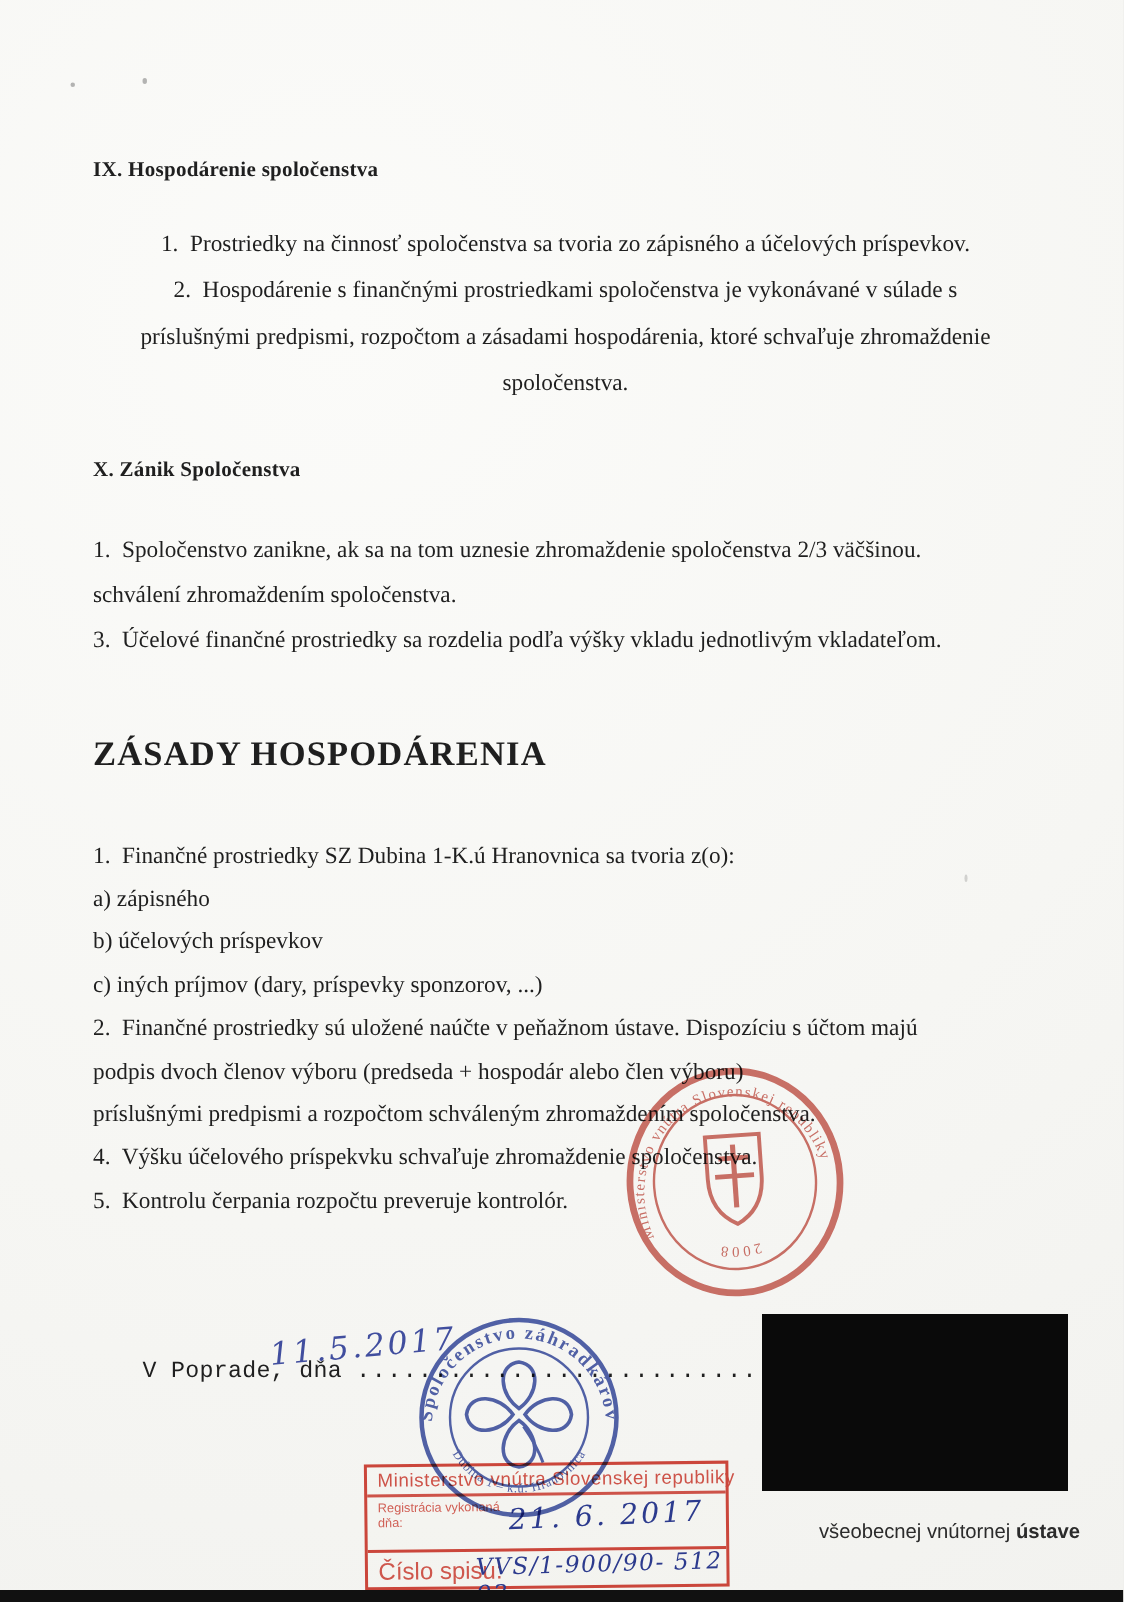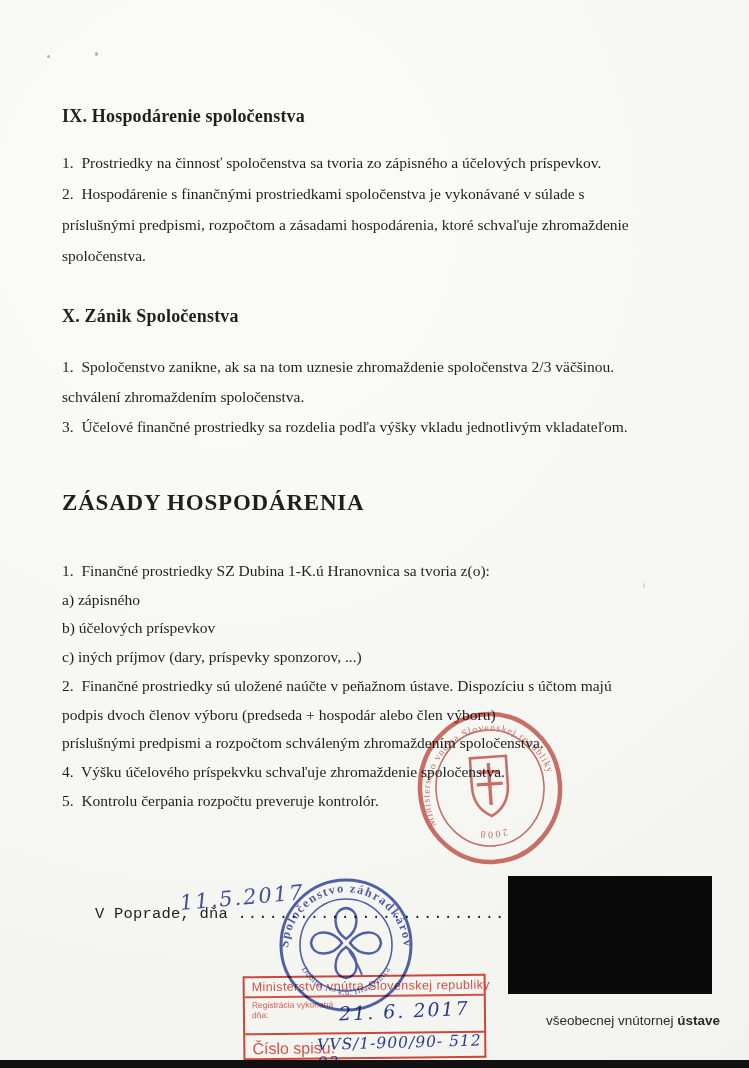--- a/index.html
+++ b/index.html
@@ -12,21 +12,21 @@
     color:#1f1f1f;
   }
   .abs{position:absolute;}
   .side-code{
     position:absolute;left:1px;top:4px;
     transform:rotate(90deg);transform-origin:0 0;
     font-family:"Liberation Sans", sans-serif;
     font-size:11px;letter-spacing:1.2px;color:#3c3c3c;white-space:nowrap;
   }
   .speck{position:absolute;background:#7a7a7a;border-radius:50%;opacity:.55;}
-  .h-sec{font-weight:bold;font-size:18px;letter-spacing:.2px;}
+  .h-sec{font-weight:bold;font-size:14px;letter-spacing:.2px;}
   .h-big{font-weight:bold;font-size:23px;letter-spacing:.8px;}
   .body-lines{width:630px;font-size:15.5px;}
   .body-lines .line{white-space:pre-wrap;}
   .lh31 .line{line-height:31px;}
   .lh30 .line{line-height:30px;}
   .lh287 .line{line-height:28.7px;}
   .footer-line{font-size:15.5px;letter-spacing:.2px;}
   .dots{letter-spacing:1px;}
   .handwriting{
     font-family:"DejaVu Serif", serif;font-style:italic;
@@ -71,21 +71,21 @@
 
 <div class="page">
 
   <div class="side-code">90620220858 DP DSPU AOMV SR</div>
 
   <div class="speck" style="left:47px;top:55px;width:3px;height:3px;"></div>
   <div class="speck" style="left:95px;top:52px;width:3px;height:4px;"></div>
   <div class="speck" style="left:643px;top:583px;width:2px;height:5px;opacity:.3;"></div>
 
   <div class="abs h-sec" style="left:62px;top:106px;">IX. Hospodárenie spoločenstva</div>
-  <div class="abs body-lines lh31" style="left:62px;top:147px;">
+  <div class="abs body-lines lh31" style="left:62px;top:147px;text-align:center;">
       <div class="line">1.  Prostriedky na činnosť spoločenstva sa tvoria zo zápisného a účelových príspevkov.</div>
       <div class="line">2.  Hospodárenie s finančnými prostriedkami spoločenstva je vykonávané v súlade s</div>
       <div class="line">príslušnými predpismi, rozpočtom a zásadami hospodárenia, ktoré schvaľuje zhromaždenie</div>
       <div class="line">spoločenstva.</div>
     </div>
 
   <div class="abs h-sec" style="left:62px;top:306px;">X. Zánik Spoločenstva</div>
   <div class="abs body-lines lh30" style="left:62px;top:352px;">
       <div class="line">1.  Spoločenstvo zanikne, ak sa na tom uznesie zhromaždenie spoločenstva 2/3 väčšinou.</div>
       <div class="line">schválení zhromaždením spoločenstva.</div>

